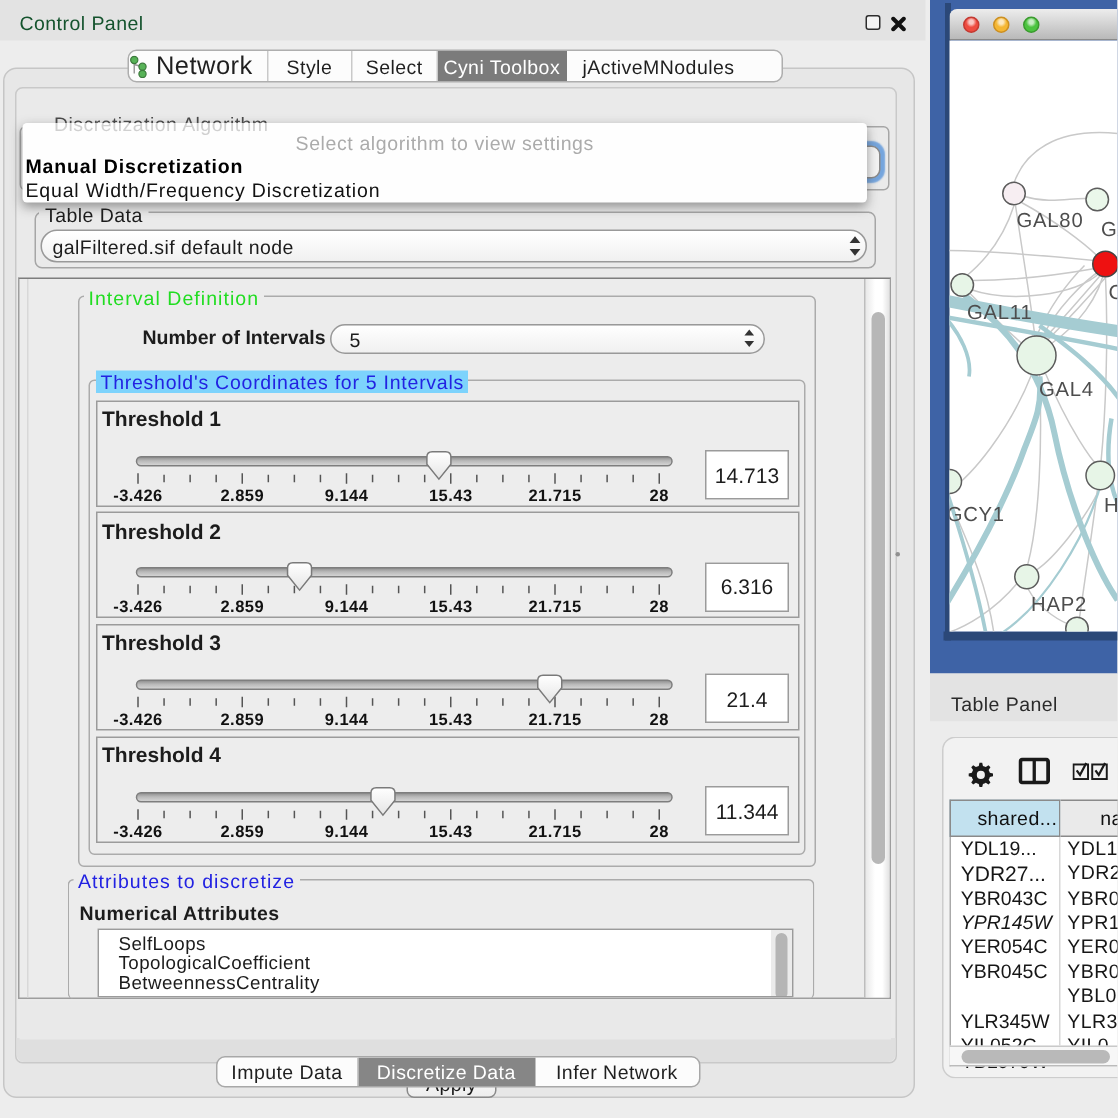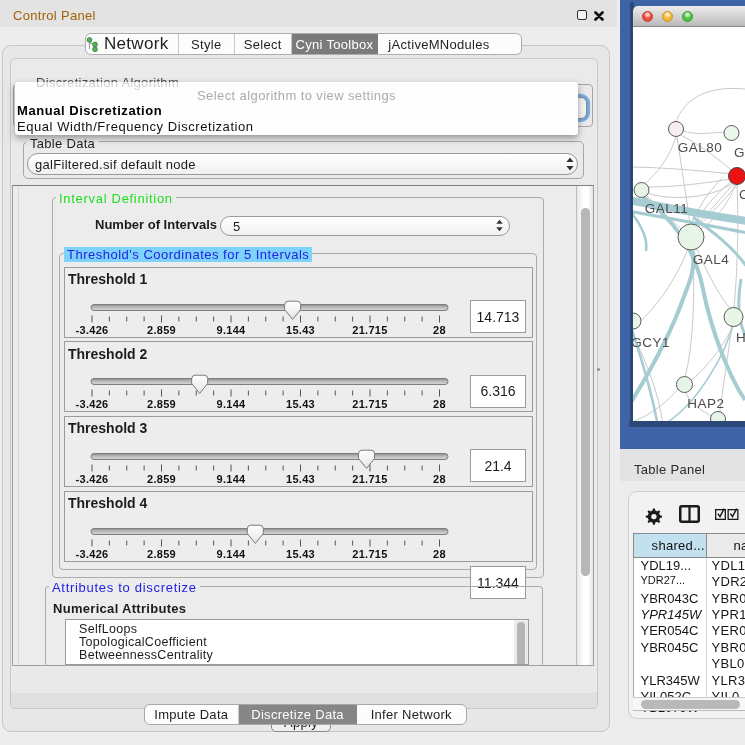--- a/index.html
+++ b/index.html
@@ -1,21 +1,21 @@
 <!DOCTYPE html>
 <html><head><meta charset="utf-8">
 <style>
 * { margin:0; padding:0; box-sizing:border-box; font-family:"Liberation Sans",sans-serif; }
 html,body { width:745px; height:745px; overflow:hidden; }
 body { position:relative; background:#ededed; font-size:13px; color:#1c1c1c; letter-spacing:0.3px; }
 .abs { position:absolute; }
 .lbl { position:absolute; white-space:nowrap; }
 </style></head><body>
 <div class="abs" style="left:0px;top:0px;width:617px;height:27px;background:#e3e3e3;"></div>
-<div class="lbl" style="left:13px;top:7.5px;font-size:13px;color:#a16207;">Control Panel</div>
+<div class="lbl" style="left:13px;top:7.5px;font-size:13px;color:#14532d;">Control Panel</div>
 <div class="abs" style="left:577px;top:10px;width:10px;height:10px;border:1.6px solid #2e2e2e;border-radius:2px;background:#f4f4f4;"></div>
 <svg class="abs" style="left:594px;top:11px;" width="10" height="10">
     <path d="M1.5,1.5 L8.5,8.5 M8.5,1.5 L1.5,8.5" stroke="#111" stroke-width="2.7" stroke-linecap="round"></path>
   </svg>
 <div class="abs" style="left:2px;top:45px;width:608px;height:687px;background:#e7e7e7;border:1px solid #c6c6c6;border-radius:9px;"></div>
 <div class="abs" style="left:10px;top:58px;width:588px;height:651px;background:#eaeaea;border:1px solid #c9c9c9;border-radius:5px;"></div>
 <div class="abs" style="left:11px;top:692px;width:586px;height:16px;background:#dfdfdf;border-radius:0 0 5px 5px;"></div>
 <div class="abs" style="left:85px;top:33px;width:437px;height:22px;background:#fcfcfc;border:1px solid #aeaeae;border-radius:6px;overflow:hidden;display:flex;">
 <div style="display:flex;align-items:center;justify-content:flex-start;font-size:17px;color:#1f1f1f;border-right:1px solid #c9c9c9;width:92.5px;height:100%;"><svg width="13" height="15" style="margin-right:5px;" viewBox="0 0 13 15">
         <path d="M3.5,3.5 L3.5,12 M3.5,6 L9,7.5 M9,7.5 L9,12" stroke="#9a9a9a" stroke-width="1"></path>
@@ -128,21 +128,21 @@
     <text x="28.0" y="41" font-size="11" font-weight="bold" fill="#111" text-anchor="middle">-3.426</text>
     <text x="97.5" y="41" font-size="11" font-weight="bold" fill="#111" text-anchor="middle">2.859</text>
     <text x="167.0" y="41" font-size="11" font-weight="bold" fill="#111" text-anchor="middle">9.144</text>
     <text x="236.5" y="41" font-size="11" font-weight="bold" fill="#111" text-anchor="middle">15.43</text>
     <text x="306.0" y="41" font-size="11" font-weight="bold" fill="#111" text-anchor="middle">21.715</text>
     <text x="375.5" y="41" font-size="11" font-weight="bold" fill="#111" text-anchor="middle">28</text>
     <g transform="translate(182.8,7.7)">
       <path d="M4,0.5 H13 Q16.5,0.5 16.5,4 V8.8 L8.5,18.7 L0.5,8.8 V4 Q0.5,0.5 4,0.5 Z" fill="url(#thg)" stroke="#7a7a7a" stroke-width="1"></path>
     </g>
   </svg>
-<div class="abs" style="left:470px;top:524.1px;width:56px;height:33px;background:#fff;border:1px solid #9b9b9b;display:flex;align-items:center;justify-content:center;font-size:14px;letter-spacing:0;margin-top:42px;">11.344</div>
+<div class="abs" style="left:470px;top:524.1px;width:56px;height:33px;background:#fff;border:1px solid #9b9b9b;display:flex;align-items:center;justify-content:center;font-size:14px;letter-spacing:0;">11.344</div>
 <div class="abs" style="left:45px;top:586px;width:497.5px;height:80px;border:1px solid #ababab;border-radius:4px;border-bottom:none;"></div>
 <div class="lbl" style="left:49px;top:580px;background:#ececec;padding:0 3px;font-size:13px;color:#2222e2;letter-spacing:0.7px;">Attributes to discretize</div>
 <div class="lbl" style="left:53px;top:601px;font-weight:bold;font-size:13px;">Numerical Attributes</div>
 <div class="abs" style="left:65px;top:619px;width:464px;height:46px;background:#fff;border:1px solid #9b9b9b;overflow:hidden;">
 <div style="position:absolute;left:13px;top:2px;font-size:12.5px;">SelfLoops</div>
 <div style="position:absolute;left:13px;top:15px;font-size:12.5px;">TopologicalCoefficient</div>
 <div style="position:absolute;left:13px;top:28px;font-size:12.5px;">BetweennessCentrality</div>
 <div style="position:absolute;right:0;top:0;width:14px;height:100%;background:#ebebeb;"></div>
 <div style="position:absolute;right:3px;top:2px;width:8px;height:44px;background:#b5b5b5;border-radius:4px;"></div>
 </div>
@@ -238,21 +238,21 @@
 <path d="M15.3,7.6 L17.5,10.6 L21.7,2.6" fill="none" stroke="#1a1a1a" stroke-width="1.5"></path>
 </svg>
 <div class="abs" style="left:633px;top:533px;width:112px;height:178px;background:#fff;border-left:1px solid #aaa;overflow:hidden;"></div>
 <div class="abs" style="left:633px;top:533px;width:73.5px;height:25px;background:#c2e1ef;border:1px solid #8a8a8a;display:flex;align-items:center;justify-content:center;padding-left:17px;font-size:13px;color:#111;">shared...</div>
 <div class="abs" style="left:706.5px;top:533px;width:39px;height:25px;background:#eaeaea;border:1px solid #8a8a8a;border-left:none;font-size:13px;color:#111;display:flex;align-items:center;">
     <span style="margin-left:27px;">na</span>
   </div>
 <div class="abs" style="left:706px;top:558px;width:1px;height:139px;background:#d8d8d8;"></div>
 <div class="lbl" style="left:640.5px;top:557.8000000000001px;font-size:13px;color:#161616;letter-spacing:0;">YDL19...</div>
 <div class="lbl" style="left:711.5px;top:557.8000000000001px;font-size:13px;color:#161616;">YDL1</div>
-<div class="lbl" style="left:640.5px;top:574.2px;font-size:11px;color:#161616;letter-spacing:0;">YDR27...</div>
+<div class="lbl" style="left:640.5px;top:574.2px;font-size:14px;color:#161616;letter-spacing:0;">YDR27...</div>
 <div class="lbl" style="left:711.5px;top:574.2px;font-size:13px;color:#161616;">YDR2</div>
 <div class="lbl" style="left:640.5px;top:590.6px;font-size:13px;color:#161616;letter-spacing:0;">YBR043C</div>
 <div class="lbl" style="left:711.5px;top:590.6px;font-size:13px;color:#161616;">YBR0</div>
 <div class="lbl" style="left:640.5px;top:607.0000000000001px;font-size:13px;color:#161616;letter-spacing:0;font-style:italic;">YPR145W</div>
 <div class="lbl" style="left:711.5px;top:607.0000000000001px;font-size:13px;color:#161616;">YPR1</div>
 <div class="lbl" style="left:640.5px;top:623.4000000000001px;font-size:13px;color:#161616;letter-spacing:0;">YER054C</div>
 <div class="lbl" style="left:711.5px;top:623.4000000000001px;font-size:13px;color:#161616;">YER0</div>
 <div class="lbl" style="left:640.5px;top:639.8000000000001px;font-size:13px;color:#161616;letter-spacing:0;">YBR045C</div>
 <div class="lbl" style="left:711.5px;top:639.8000000000001px;font-size:13px;color:#161616;">YBR0</div>
 <div class="lbl" style="left:640.5px;top:656.2px;font-size:13px;color:#161616;letter-spacing:0;margin-top:44px;">YBL079W</div>

